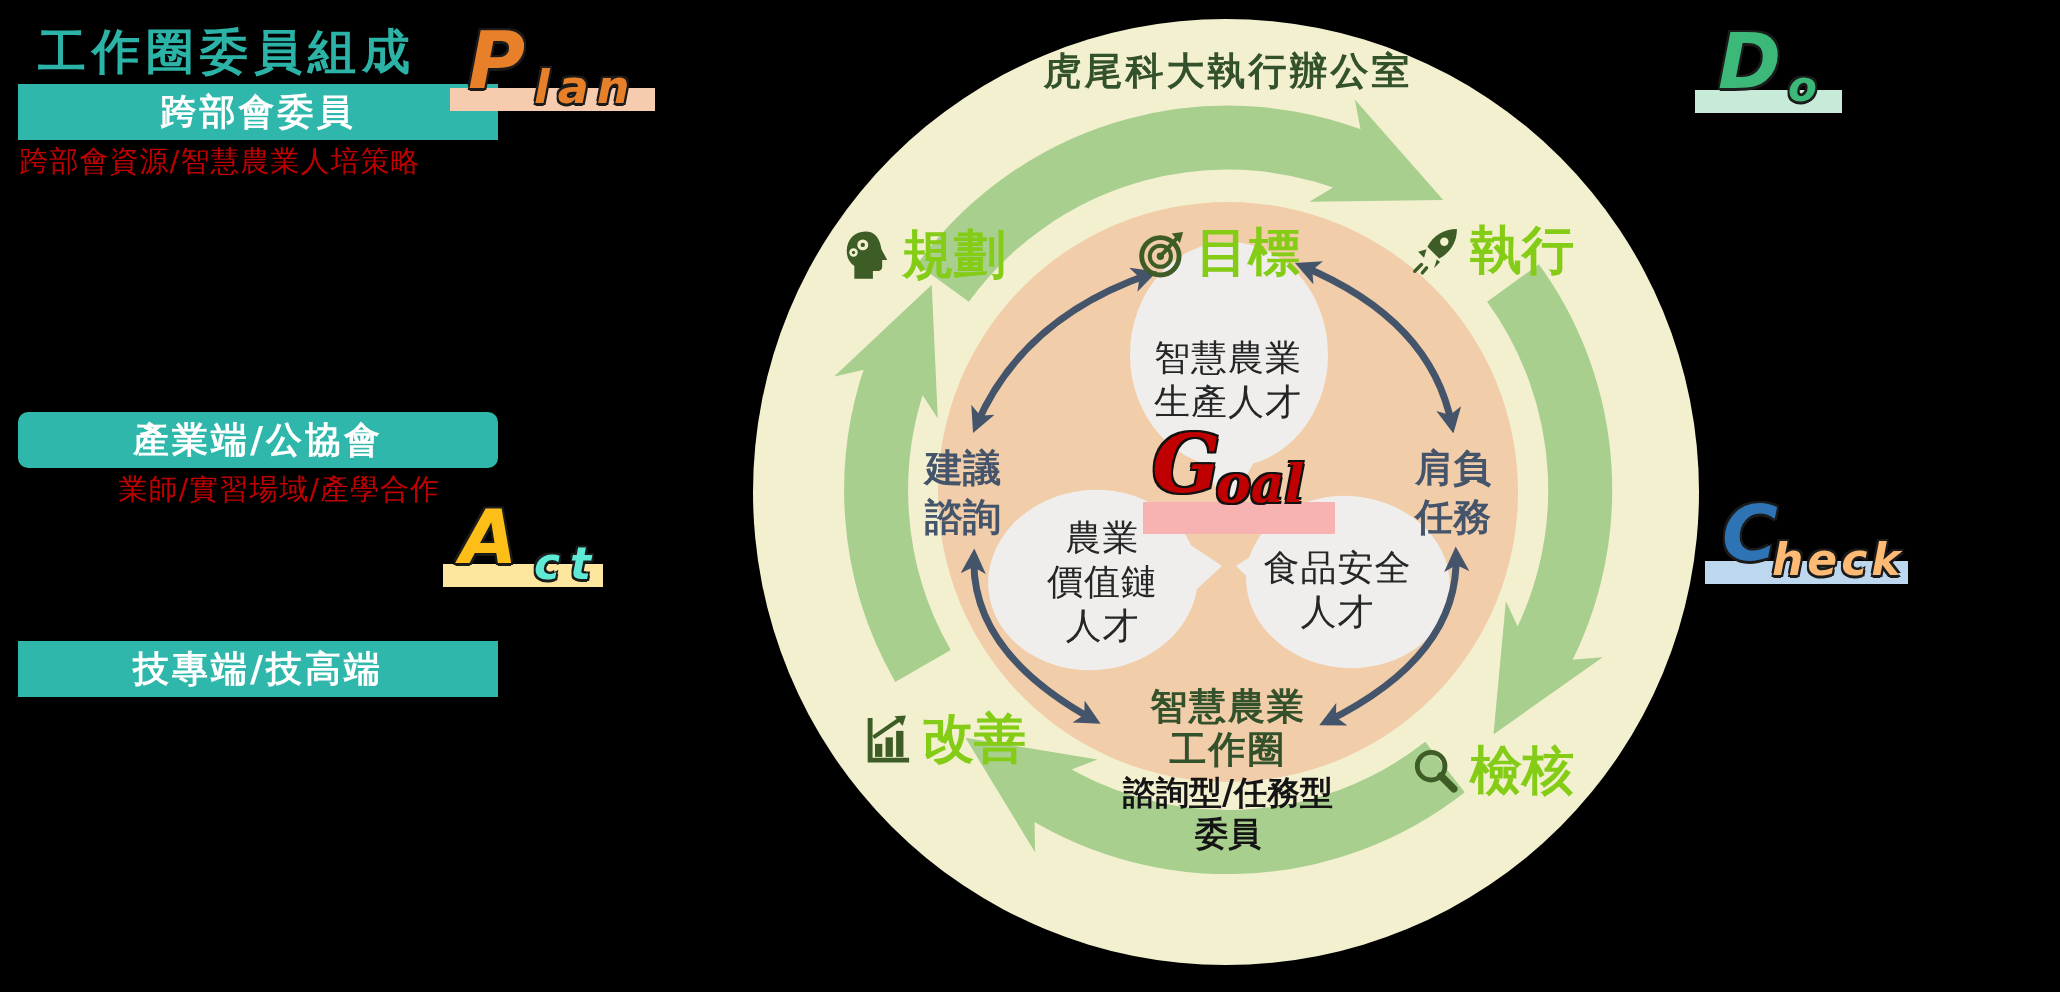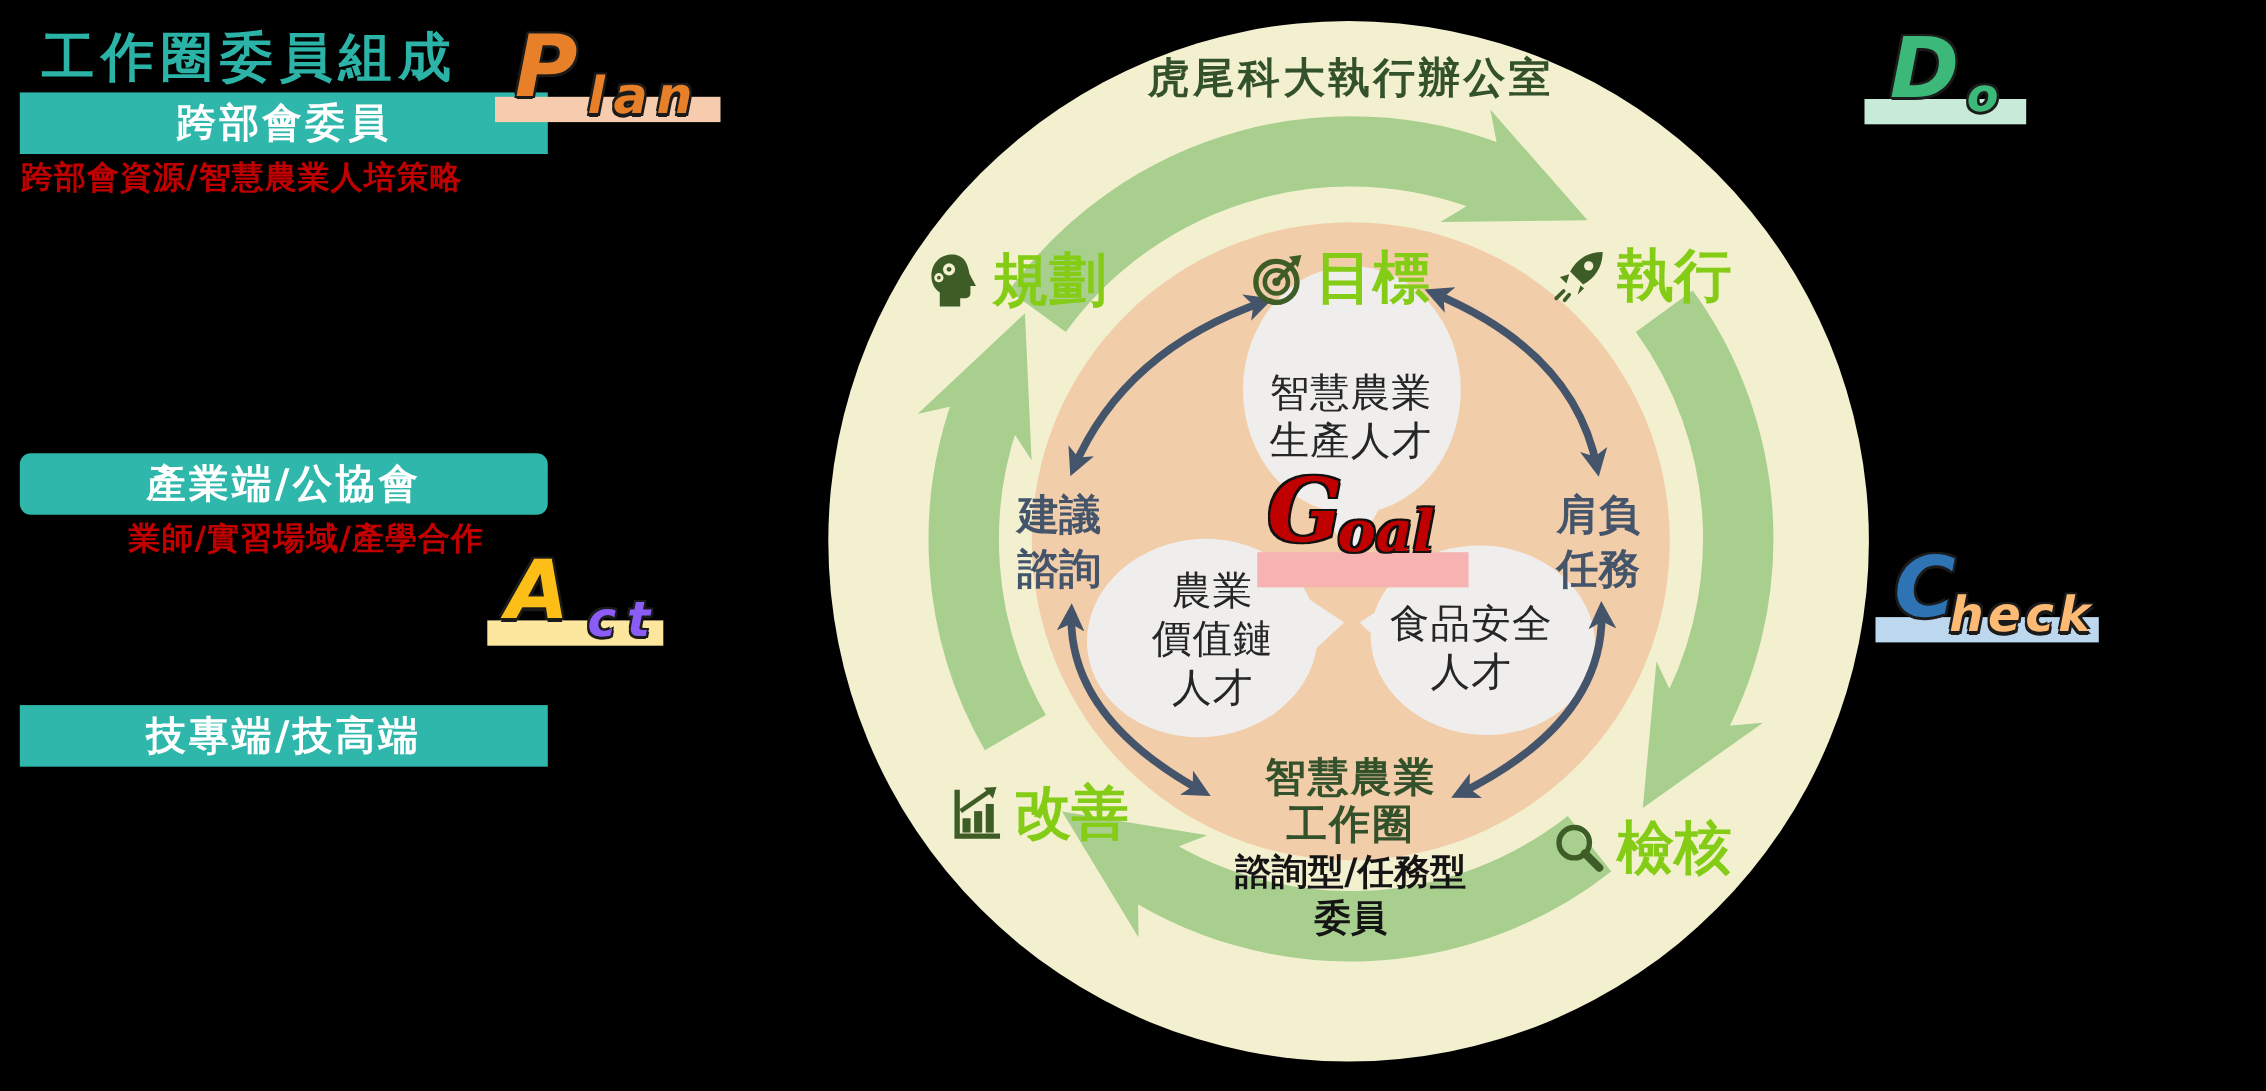--- a/index.html
+++ b/index.html
@@ -13,21 +13,21 @@
     position:absolute; left:38px; top:20px; font-size:48px; font-weight:bold;
     color:#2ab3a6; letter-spacing:6px; white-space:nowrap;
   }
   .banner {
     position:absolute; left:18px; width:480px; height:56px; background:#2eb7aa;
     color:#ffffff; font-weight:bold; font-size:36px; letter-spacing:3px;
     display:flex; align-items:center; justify-content:center;
   }
   .note {
     position:absolute; left:0px; width:440px; text-align:center;
-    color:#c00000; font-weight:bold; font-size:29px; letter-spacing:1px;
+    color:#c00000; font-weight:normal; font-size:29px; letter-spacing:1px;
   }
 
   
   .big-letter {
     position:absolute; font-style:italic; font-weight:bold;
     text-shadow:-2px -2px 0 #1b1b1b, 2px -2px 0 #1b1b1b, -2px 2px 0 #1b1b1b, 2px 2px 0 #1b1b1b, 0 3px 0 #1b1b1b;
     white-space:nowrap; line-height:1;
   }
   .underbar { position:absolute; height:23px; }
 
@@ -101,21 +101,21 @@
   <div class="underbar" style="left:1695px; top:90px; width:147px; background:#c8ead8;"></div>
   <span class="big-letter" style="left:1718px; top:24px; font-size:76px; color:#3cb878;">D</span>
   <span class="big-letter" style="left:1788px; top:66px; font-size:42px; color:#3cb878;">o</span>
 
   <div class="underbar" style="left:1705px; top:561px; width:203px; background:#bdd7ee;"></div>
   <span class="big-letter" style="left:1722px; top:496px; font-size:76px; color:#2e74b5;">C</span>
   <span class="big-letter" style="left:1772px; top:538px; font-size:44px; color:#fdba74; letter-spacing:4px;">heck</span>
 
   <div class="underbar" style="left:443px; top:564px; width:160px; background:#fde79f;"></div>
   <span class="big-letter" style="left:460px; top:500px; font-size:74px; color:#fdbf17;">A</span>
-  <span class="big-letter" style="left:534px; top:542px; font-size:44px; color:#8b5cf6; letter-spacing:10px;">ct</span>
+  <span class="big-letter" style="left:534px; top:542px; font-size:44px; color:#5eead4; letter-spacing:10px;">ct</span>
 
   <div class="outer-circle"></div>
 
   <svg class="overlay" width="2060" height="992">
     <defs>
       <marker id="ghead" viewBox="0 0 10 10" refX="3.5" refY="5" markerWidth="1.9" markerHeight="1.9" orient="auto">
         <path d="M0 0.4 L10 5 L0 9.6 L3.2 5 Z" fill="#a8cf8e"></path>
       </marker>
     </defs>
     <g fill="none" stroke="#a8cf8e" stroke-width="64">

